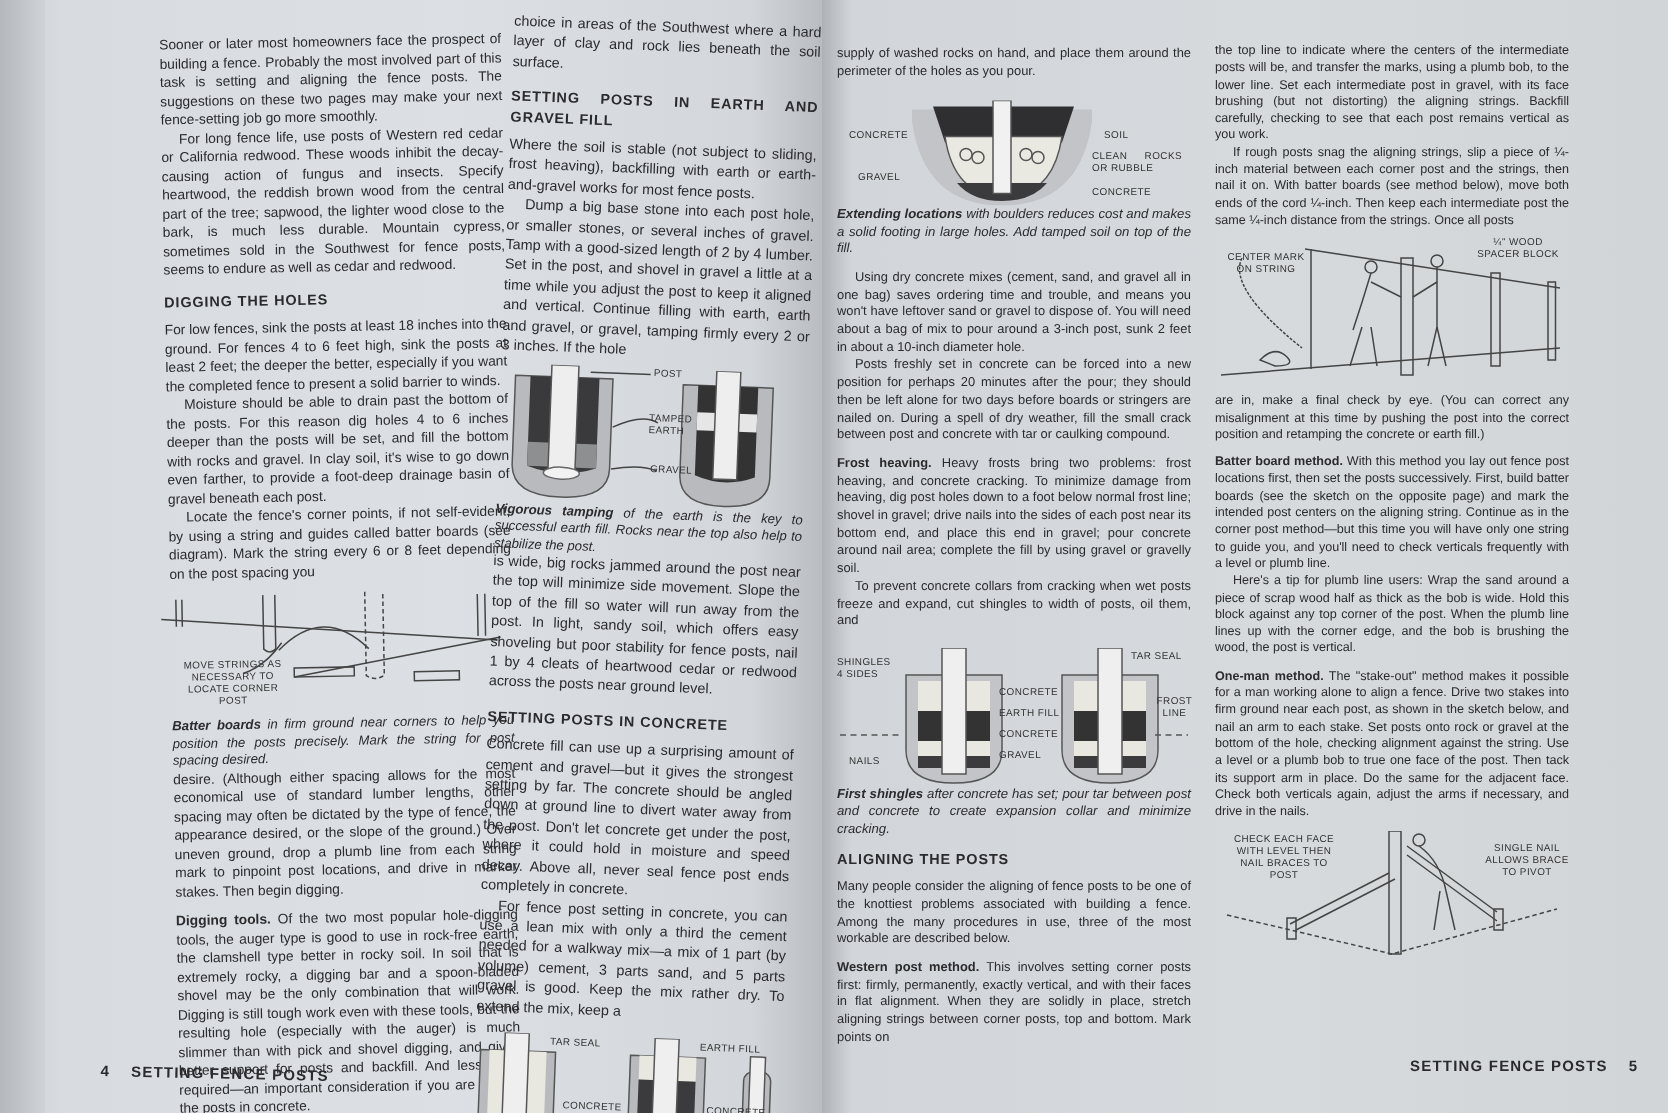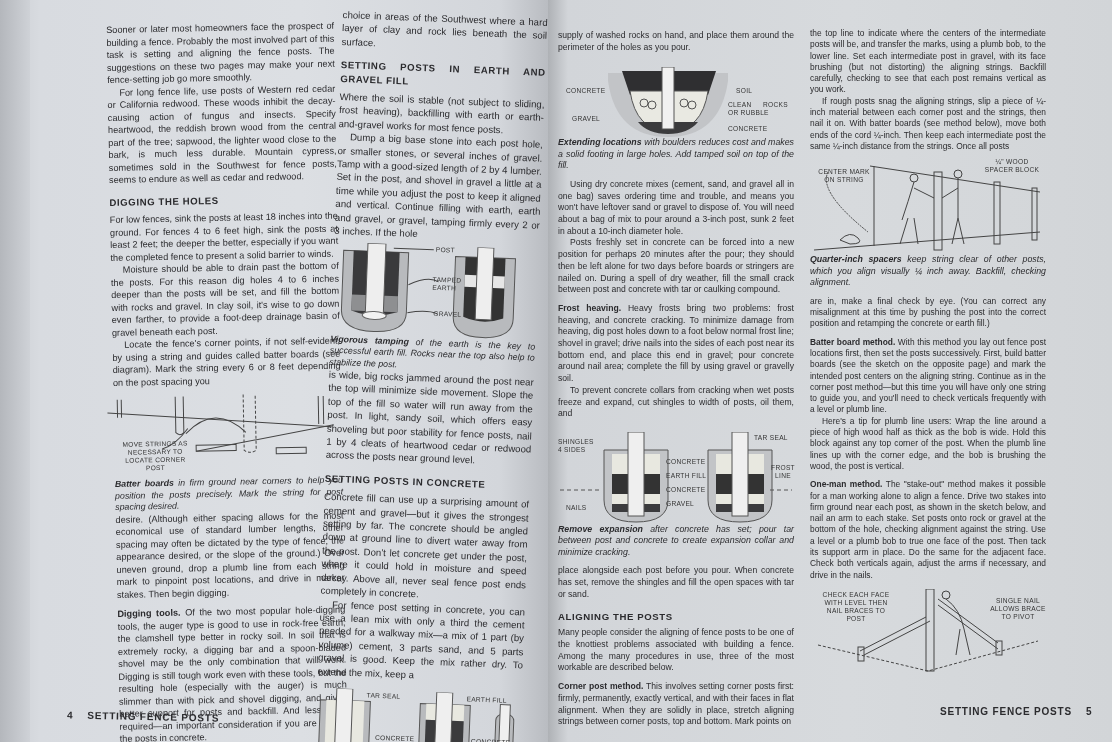--- a/index.html
+++ b/index.html
@@ -174,26 +174,25 @@
         </svg>
         <div class="lbl" style="left:0;top:6px;width:40px;">SHINGLES 4 SIDES</div>
         <div class="lbl" style="left:8px;top:72px;">NAILS</div>
         <div class="lbl" style="left:108px;top:26px;">CONCRETE</div>
         <div class="lbl" style="left:108px;top:40px;">EARTH FILL</div>
         <div class="lbl" style="left:108px;top:54px;">CONCRETE</div>
         <div class="lbl" style="left:108px;top:68px;">GRAVEL</div>
         <div class="lbl" style="left:196px;top:2px;">TAR SEAL</div>
         <div class="lbl" style="left:212px;top:32px;width:26px;text-align:center;">FROST LINE</div>
       </div>
-      <p class="caption"><span class="lead">Remove expansion</span><span> after concrete has set; pour tar between post and concrete to create expansion collar and minimize cracking.</span></p>
-
-      <p class="gap">place alongside each post before you pour. When concrete has set, remove the shingles and fill the open spaces with tar or sand.</p>
+      <p class="caption"><span class="lead">First shingles</span><span> after concrete has set; pour tar between post and concrete to create expansion collar and minimize cracking.</span></p>
+
       <h3>ALIGNING THE POSTS</h3>
       <p>Many people consider the aligning of fence posts to be one of the knottiest problems associated with building a fence. Among the many procedures in use, three of the most workable are described below.</p>
-      <p class="gap"><span class="run">Corner post method.</span><span> This involves setting corner posts first: firmly, permanently, exactly vertical, and with their faces in flat alignment. When they are solidly in place, stretch aligning strings between corner posts, top and bottom. Mark points on</span></p>
+      <p class="gap"><span class="run">Western post method.</span><span> This involves setting corner posts first: firmly, permanently, exactly vertical, and with their faces in flat alignment. When they are solidly in place, stretch aligning strings between corner posts, top and bottom. Mark points on</span></p>
     </div>
 
     <div class="col" style="left:262px;top:28px;width:236px;font-size:8.4px;line-height:11.3px;">
       <p>the top line to indicate where the centers of the intermediate posts will be, and transfer the marks, using a plumb bob, to the lower line. Set each intermediate post in gravel, with its face brushing (but not distorting) the aligning strings. Backfill carefully, checking to see that each post remains vertical as you work.</p>
       <p class="ind">If rough posts snag the aligning strings, slip a piece of ¼-inch material between each corner post and the strings, then nail it on. With batter boards (see method below), move both ends of the cord ¼-inch. Then keep each intermediate post the same ¼-inch distance from the strings. Once all posts</p>
 
       <div class="fig" style="height:96px;width:236px;margin-top:6px;">
         <svg width="236" height="96" viewBox="0 0 236 96">
           <g stroke="#444" fill="none">
             <line x1="60" y1="8" x2="230" y2="34"></line>
@@ -206,25 +205,24 @@
               <path d="M104 24 q-6 20 -12 38 M104 30 l20 10 M98 60 l-8 26 M104 60 l4 26"></path>
             <circle cx="148" cy="16" r="4"></circle>
               <path d="M148 20 v40 M148 30 l-16 10 M148 60 l-6 26 M148 60 l6 26"></path>
             <path d="M30 82 q10 -10 18 -2 q6 6 -8 6z"></path>
             <path d="M18 14 q-10 20 40 60" stroke-dasharray="2,1"></path>
           </g>
         </svg>
         <div class="lbl" style="left:6px;top:10px;width:56px;text-align:center;">CENTER MARK ON STRING</div>
         <div class="lbl" style="left:172px;top:0;width:60px;text-align:center;">¼" WOOD SPACER BLOCK</div>
       </div>
-      <p class="caption"><span class="lead">Quarter-inch spacers</span><span> keep string clear of other posts, which you align visually ¼ inch away. Backfill, checking alignment.</span></p>
 
       <p class="gap">are in, make a final check by eye. (You can correct any misalignment at this time by pushing the post into the correct position and retamping the concrete or earth fill.)</p>
       <p class="gap"><span class="run">Batter board method.</span><span> With this method you lay out fence post locations first, then set the posts successively. First, build batter boards (see the sketch on the opposite page) and mark the intended post centers on the aligning string. Continue as in the corner post method—but this time you will have only one string to guide you, and you'll need to check verticals frequently with a level or plumb line.</span></p>
-      <p class="ind">Here's a tip for plumb line users: Wrap the line around a piece of high wood half as thick as the bob is wide. Hold this block against any top corner of the post. When the plumb line lines up with the corner edge, and the bob is brushing the wood, the post is vertical.</p>
+      <p class="ind">Here's a tip for plumb line users: Wrap the sand around a piece of scrap wood half as thick as the bob is wide. Hold this block against any top corner of the post. When the plumb line lines up with the corner edge, and the bob is brushing the wood, the post is vertical.</p>
       <p class="gap"><span class="run">One-man method.</span><span> The "stake-out" method makes it possible for a man working alone to align a fence. Drive two stakes into firm ground near each post, as shown in the sketch below, and nail an arm to each stake. Set posts onto rock or gravel at the bottom of the hole, checking alignment against the string. Use a level or a plumb bob to true one face of the post. Then tack its support arm in place. Do the same for the adjacent face. Check both verticals again, adjust the arms if necessary, and drive in the nails.</span></p>
 
       <div class="fig" style="height:86px;width:236px;margin-top:8px;">
         <svg width="236" height="86" viewBox="0 0 236 86">
           <g stroke="#444" fill="none">
             <path d="M8 56 l110 26 l110 -30" stroke-dasharray="3,2"></path>
             <rect x="116" y="0" width="8" height="82"></rect>
             <path d="M50 62 l66 -34 M54 66 l66 -34"></path>
             <rect x="48" y="58" width="6" height="14"></rect>
             <path d="M128 10 l60 44 M128 16 l60 44"></path>

